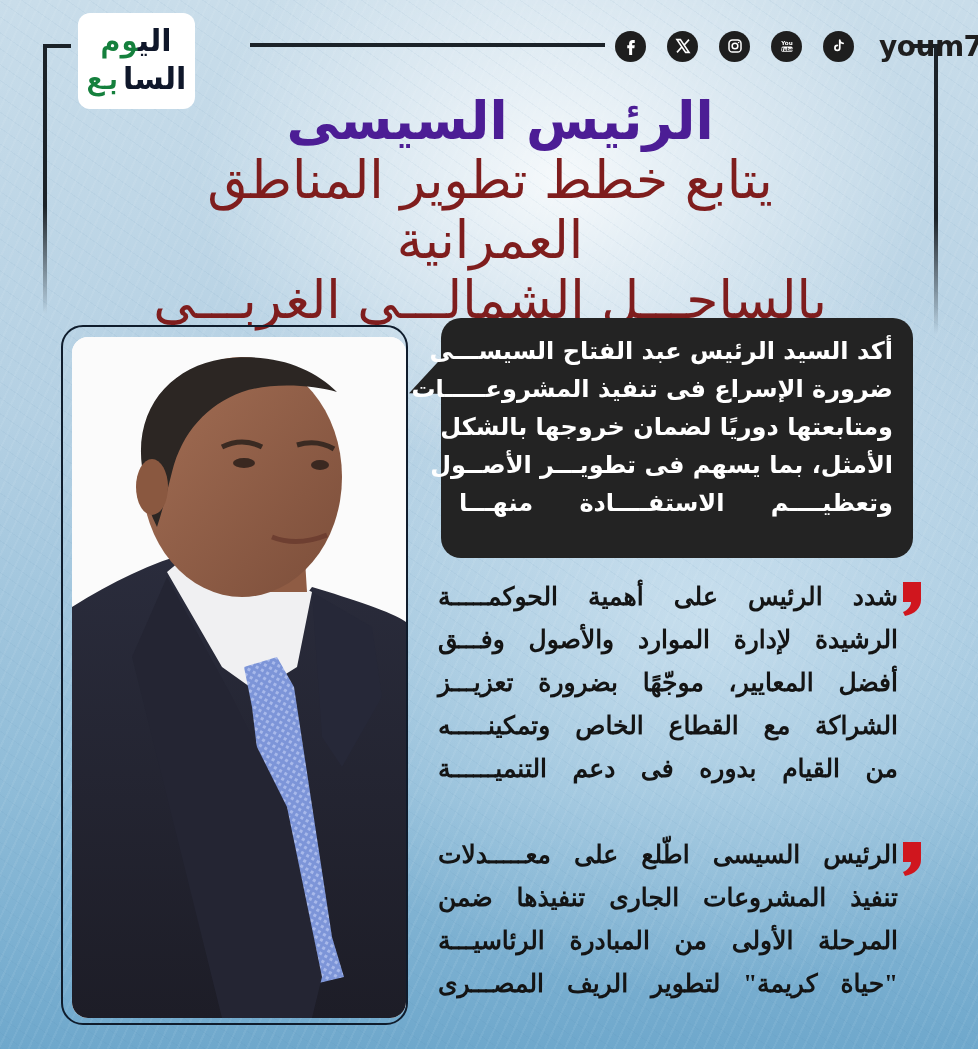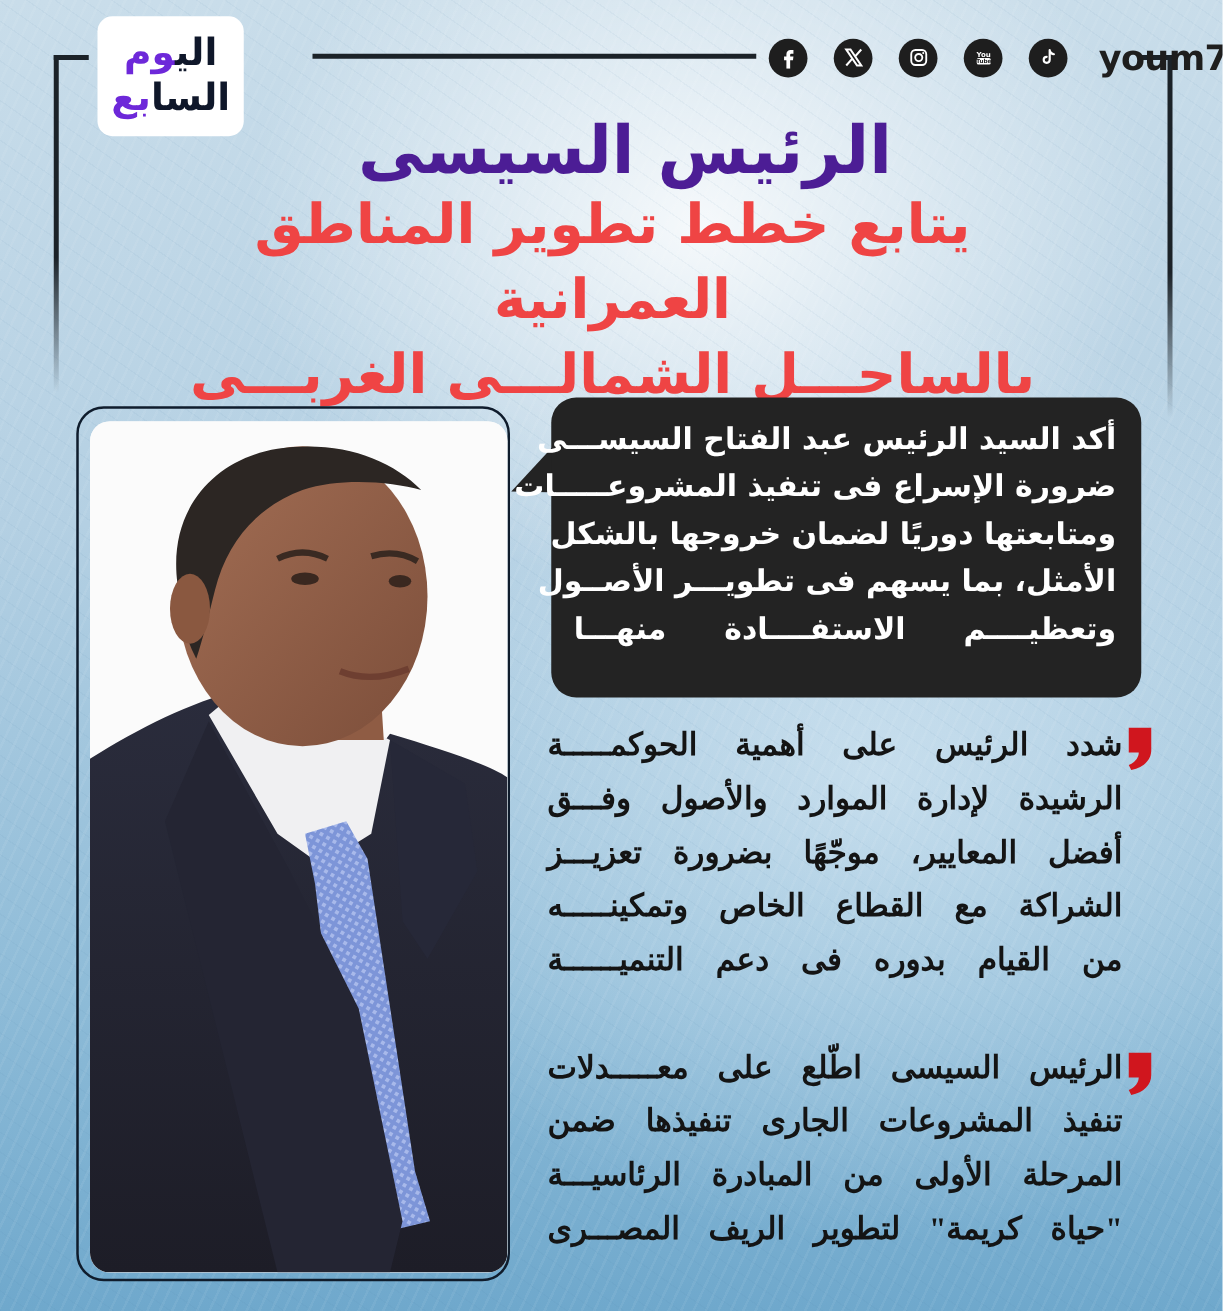--- a/index.html
+++ b/index.html
@@ -30,21 +30,21 @@
 
     
     .logo {
       position: absolute; left: 78px; top: 13px; width: 117px; height: 96px;
       background: #fff; border-radius: 12px;
       display: flex; flex-direction: column; align-items: center; justify-content: center;
       direction: rtl;
     }
     .logo-line { font-family: "DejaVu Sans", sans-serif; font-weight: bold; font-size: 30px; line-height: 36px; letter-spacing: -1px; }
     .logo-line .dark { color: #0f172a; }
-    .logo-line .red { color: #6d28d9; }
+    .logo-line .red { color: #15803d; font-family: Liberation Mono, monospace; }
 
     
     .social {
       position: absolute; left: 615px; top: 29px; height: 34px;
       display: flex; align-items: center; gap: 21px;
     }
     .soc-icon {
       width: 31px; height: 31px; border-radius: 50%; background: #1e1e1e;
       color: #fff; display: flex; align-items: center; justify-content: center;
       font-family: "DejaVu Sans", sans-serif; font-weight: bold; font-size: 17px;
@@ -55,21 +55,21 @@
       color: #1e1e1e; margin-left: 4px; letter-spacing: -0.5px;
     }
 
     
     .title-wrap { position: absolute; left: 120px; top: 92px; width: 740px; text-align: center; direction: rtl; }
     .title-red {
       font-family: "DejaVu Sans", sans-serif; font-weight: bold; font-size: 53px; color: #4c1d95;
       line-height: 58px; margin-left: 20px;
     }
     .title-black {
-      font-family: "DejaVu Sans", sans-serif; font-weight: bold; font-size: 44px; color: #ef4444;
+      font-family: "DejaVu Sans", sans-serif; font-weight: normal; font-size: 52px; color: #7f1d1d;
       line-height: 60px;
     }
 
     
     .photo-outer {
       position: absolute; left: 61px; top: 325px; width: 347px; height: 700px;
       border: 2px solid #0f1c2c; border-radius: 22px;
     }
     .photo {
       position: absolute; left: 72px; top: 337px; width: 334px; height: 681px;

